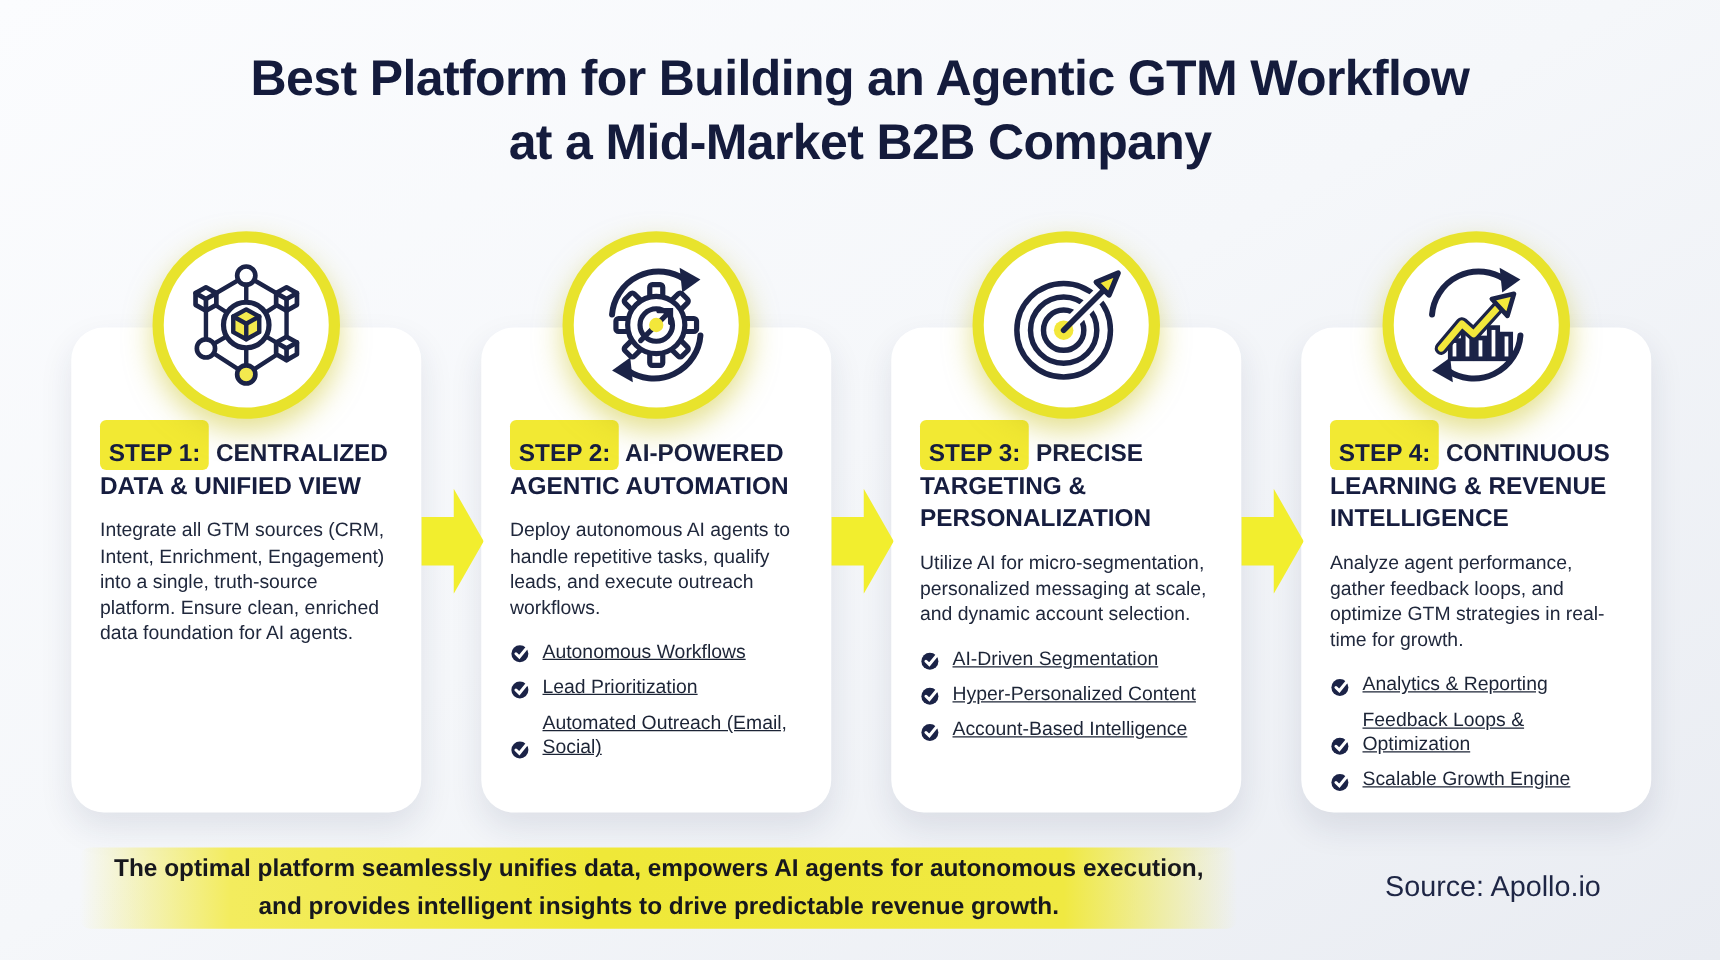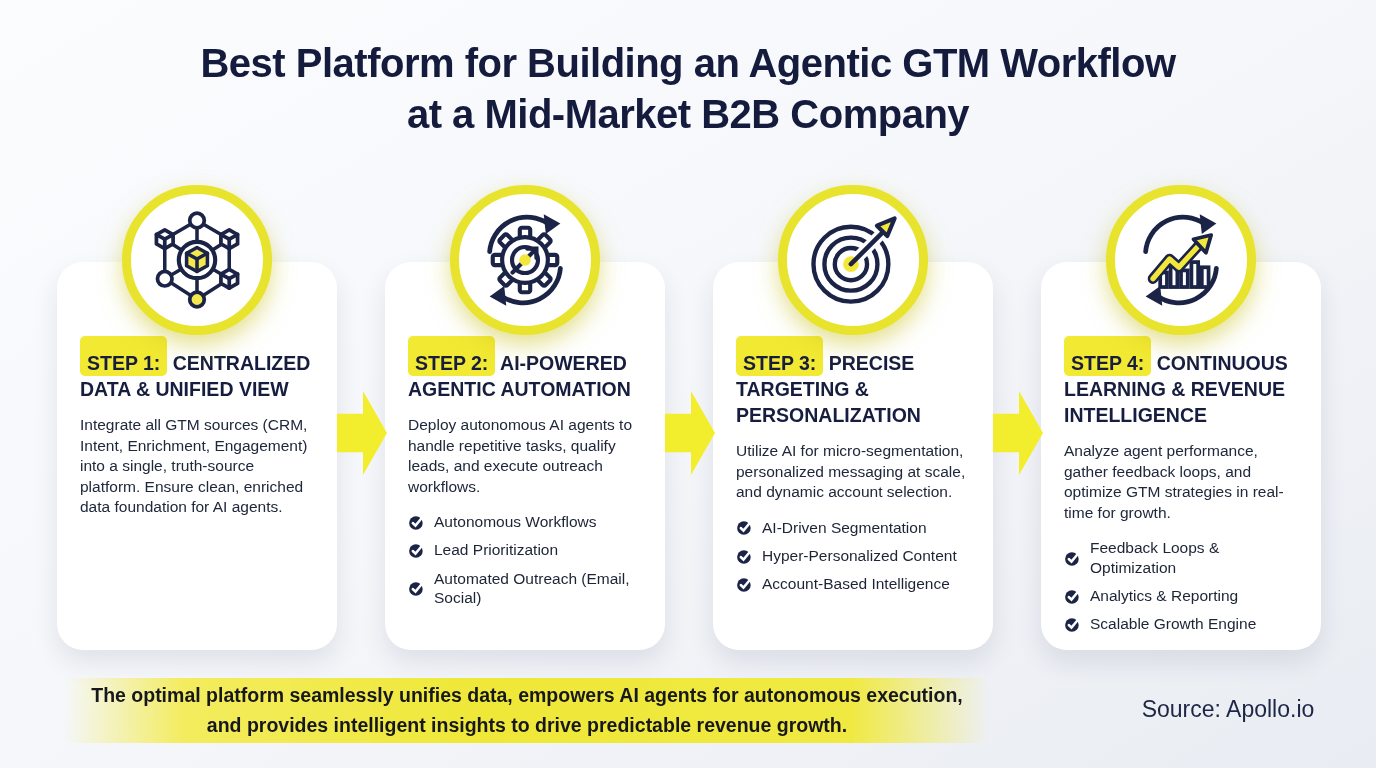--- a/index.html
+++ b/index.html
@@ -45,22 +45,22 @@
   }
   .step-badge {
     background:#f2e933; border-radius:5px; padding:16px 7px 2px 7px;
     color:#161d3f;
   }
   .step-desc {
     margin-top:13px; color:#20283c; font-size:15.5px; line-height:1.32;
   }
   .bullet-list { margin-top:15px; list-style:none; }
   .bullet-list li {
-    display:flex; gap:9px; align-items:center; margin-bottom:9px;
-    color:#1c2436; font-size:15.5px; line-height:1.25;
+    display:flex; gap:9px; align-items:flex-end; margin-bottom:9px;
+    color:#1c2436; font-size:15.5px; line-height:1.25;text-decoration:underline;
   }
   .bullet-list svg { width:17px; height:17px; flex:0 0 17px; margin-top:1px; }
 
   .flow-arrow {
     position:absolute; top:391px; width:50px; height:84px; background:#f2ee2e;
     clip-path:polygon(0 27%, 52% 27%, 52% 0, 100% 50%, 52% 100%, 52% 73%, 0 73%);
   }
   .arrow-1 { left:337px; }
   .arrow-2 { left:665px; }
   .arrow-3 { left:993px; }
@@ -68,21 +68,21 @@
   .summary-band {
     position:absolute; left:64px; top:678px; width:926px; height:65px;
     border-radius:8px;
     background:linear-gradient(90deg, rgba(243,238,120,0) 0%, #f3ec5e 13%,
                #efe838 45%, #f0e942 85%, rgba(243,238,120,0) 100%);
     display:flex; flex-direction:column; align-items:center; justify-content:center;
     color:#17181d; font-weight:bold; font-size:19.5px; line-height:1.5;
     text-align:center;
   }
   .source-note {
-    position:absolute; top:696px; left:1108px; width:240px; text-align:center;
+    position:absolute; top:696px; left:1108px; width:240px; text-align:left;
     color:#1e2645; font-size:23px;
   }
 </style>
 </head>
 <body>
 
 <svg width="0" height="0" style="position:absolute">
   <defs>
     <g id="mini-cube" stroke="#1b2347" stroke-width="3.6" fill="#ffffff" stroke-linejoin="round">
       <polygon points="0,-9 8,-4.5 8,4.5 0,9 -8,4.5 -8,-4.5"></polygon>
@@ -237,27 +237,27 @@
     <div class="step-heading">
       <span class="step-badge">STEP 4:</span>
       <span>CONTINUOUS LEARNING &amp; REVENUE INTELLIGENCE</span>
     </div>
     <p class="step-desc">Analyze agent performance, gather feedback loops, and optimize GTM strategies in real-time for growth.</p>
     <ul class="bullet-list">
       <li>
           <svg viewBox="0 0 20 20">
             <use href="#check-glyph"></use>
           </svg>
+          <span>Analytics &amp; Reporting</span>
+        </li>
+      <li>
+          <svg viewBox="0 0 20 20">
+            <use href="#check-glyph"></use>
+          </svg>
           <span>Feedback Loops &amp; Optimization</span>
-        </li>
-      <li>
-          <svg viewBox="0 0 20 20">
-            <use href="#check-glyph"></use>
-          </svg>
-          <span>Analytics &amp; Reporting</span>
         </li>
       <li>
           <svg viewBox="0 0 20 20">
             <use href="#check-glyph"></use>
           </svg>
           <span>Scalable Growth Engine</span>
         </li>
     </ul>
   </div>
   <div class="icon-circle circle-4">

